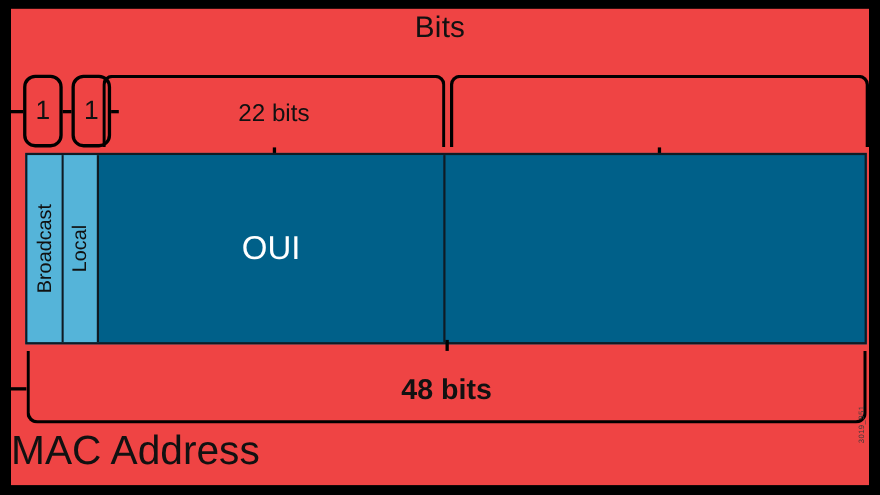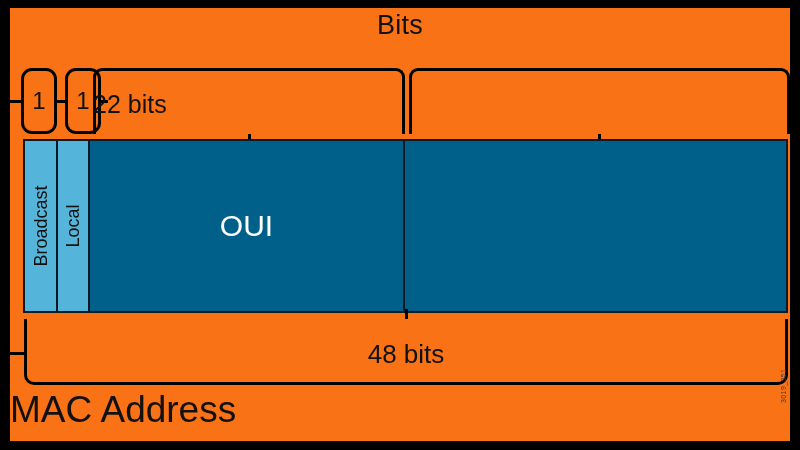--- a/index.html
+++ b/index.html
@@ -17,21 +17,21 @@
     background: #000000;
     overflow: hidden;
   }
   
   #canvas {
     position: absolute;
     left: 10px;
     top: 8px;
     width: 780px;
     height: 433px;
-    background: #f97316;
+    background: #ef4444;
   }
 
   
   .bits-title {
     position: absolute;
     left: 0;
     top: 4px;
     width: 780px;
     text-align: center;
     font-size: 27px;
@@ -54,21 +54,22 @@
     position: absolute;
     top: 100%;
     left: 50%;
     margin-left: -1.5px;
     width: 3px;
     height: 9px;
     background: #000000;
   }
   .brace-label {
     position: absolute;
-    font-size: 25px;
+    text-align: center;
+    font-size: 22px;
     color: #111111;
     line-height: 1;
     white-space: nowrap;
   }
 
   
   .bit-brace {
     position: absolute;
     box-sizing: border-box;
     border: 3px solid #000000;
@@ -232,20 +233,20 @@
 
 
     </div>
 
     <div class="tick-h" style="left:0px; top:344px; width:14px;"></div>
 
     <div class="brace-bottom" style="left:14px; top:311px; width:764px; height:66px;">
       <span class="nub"></span>
     </div>
 
-    <div class="total-label" style="left:14px; top:333px; width:764px;">48 bits</div>
+    <div class="total-label" style="left:14px; top:333px; width:764px;font-weight:bold;">48 bits</div>
 
     <div class="mac-label" style="left:0px; top:383px; width:780px;">MAC Address</div>
 
     <div class="watermark" style="left:770px; top:395px;">3019_951</div>
 
   </div>
 </div>
 
 </body></html>

